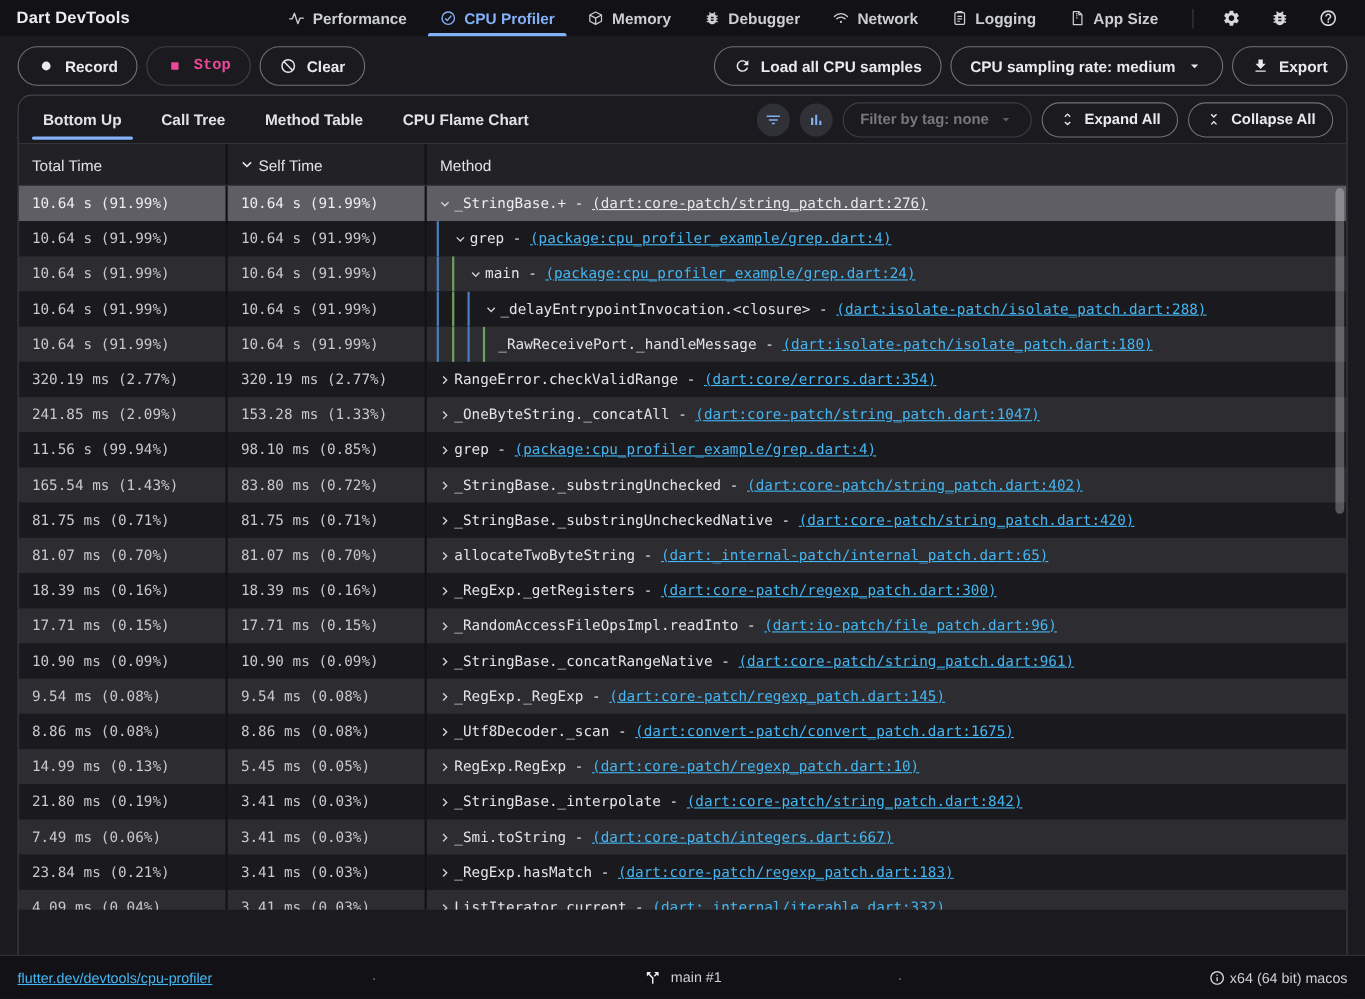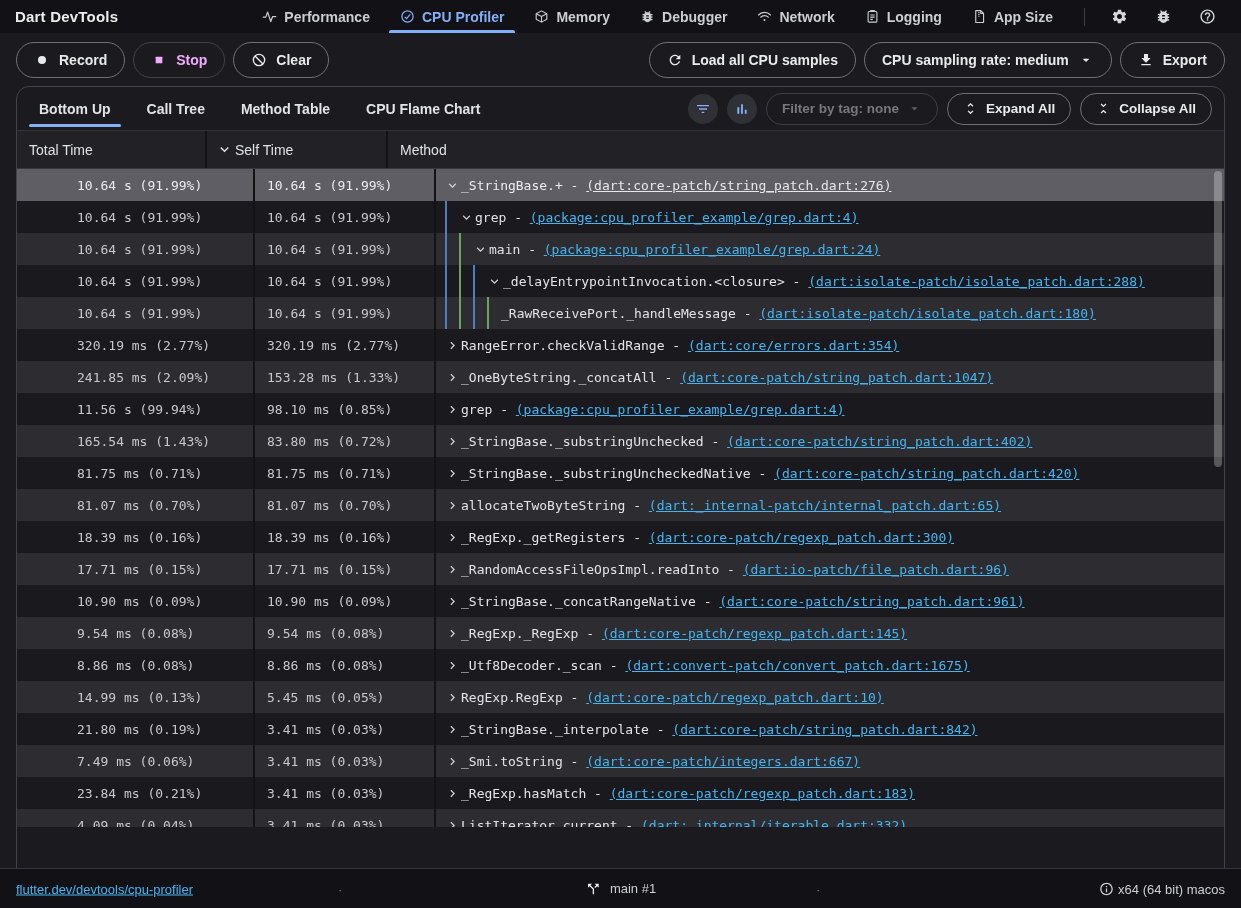--- a/index.html
+++ b/index.html
@@ -42,21 +42,21 @@
   
   .toolbar { height:53px; display:flex; align-items:center; padding:0 16px; gap:8px; background:#1b1b1f;justify-content:space-between; }
   .toolbar .spacer { flex:1; }
   .pill {
     height:36px; border:1px solid #707076; border-radius:18px; background:transparent;
     color:#e9eaec; font:700 14px "Liberation Sans", sans-serif;
     display:inline-flex; align-items:center; gap:9px; padding:0 17px; cursor:pointer;
     white-space:nowrap;
   }
   .pill svg { width:16px; height:16px; }
-  .pill.disabled { border-color:#414147; color:#f0abfc; cursor:default; }
+  .pill.disabled { border-color:#414147; color:#ec4899; cursor:default;font-family:Liberation Mono, monospace; }
 
   
   .panel {
     position:absolute; left:16px; top:86px; width:1209px; height:869px;
     border:1px solid #42424a; border-radius:13px; background:#1b1b1f;
     overflow:hidden; display:flex; flex-direction:column;
   }
   .ptabs { height:44px; display:flex; align-items:center; padding:0 12px 0 4px; border-bottom:1px solid #323238; }
   .ptab {
     background:none; border:none; height:100%; padding:0 18px; position:relative;
@@ -80,21 +80,21 @@
   
   .thead { height:38px; display:flex; background:#212126; border-bottom:1px solid #38383e; flex:none; }
   .th {
     display:flex; align-items:center; padding-left:12px; font-size:14px; color:#e1e2e5; cursor:pointer;
   }
   .th svg { width:17px; height:17px; margin-right:2px; margin-left:-3px; }
   .col-total { width:190px; flex:none; border-right:2px solid #131316; }
   .col-self  { width:181px; flex:none; border-right:2px solid #131316; }
   .col-method{ flex:1; min-width:0; }
   .tbody { position:relative; height:658px; overflow:hidden; flex:none; }
-  .trow { display:flex; height:32px; cursor:pointer;padding-left:48px; }
+  .trow { display:flex; height:32px; cursor:pointer; }
   .trow.dark  { background:#1a1a1e; }
   .trow.light { background:#2c2c31; }
   .trow.selected { background:var(--selected-row,#5e5e64); }
   .td {
     display:flex; align-items:center; padding-left:12px;
     font:13px "DejaVu Sans Mono", monospace; color:#c9c9cc; white-space:nowrap; overflow:hidden;
   }
   .td.col-method { padding-left:9px; color:#e4e4e7; }
   .trow.selected .td { color:#ededef; }
   .guide { width:14px; height:32px; flex:none; border-left:2px solid; }

